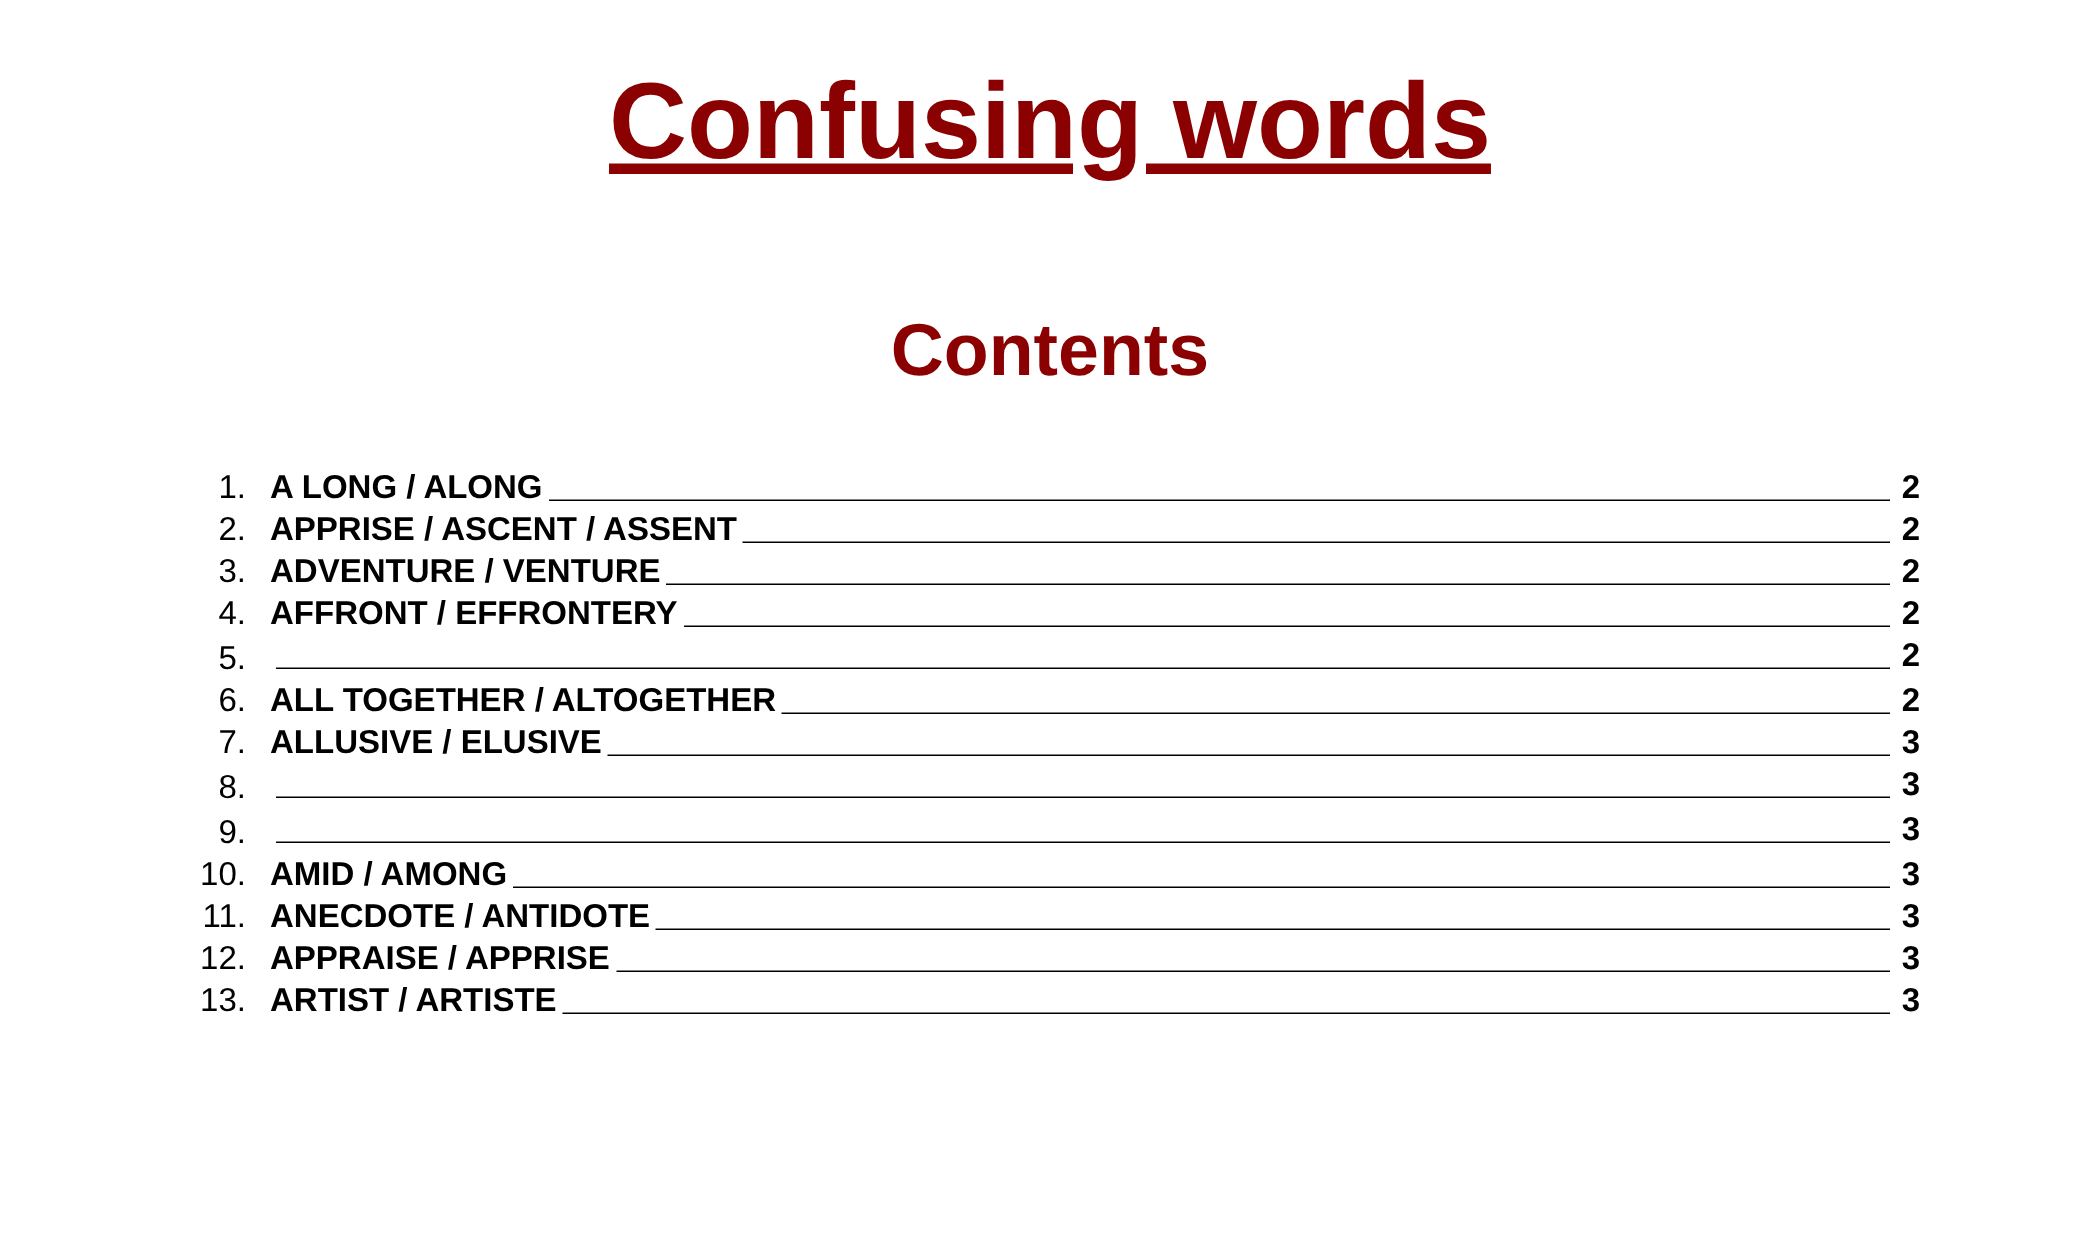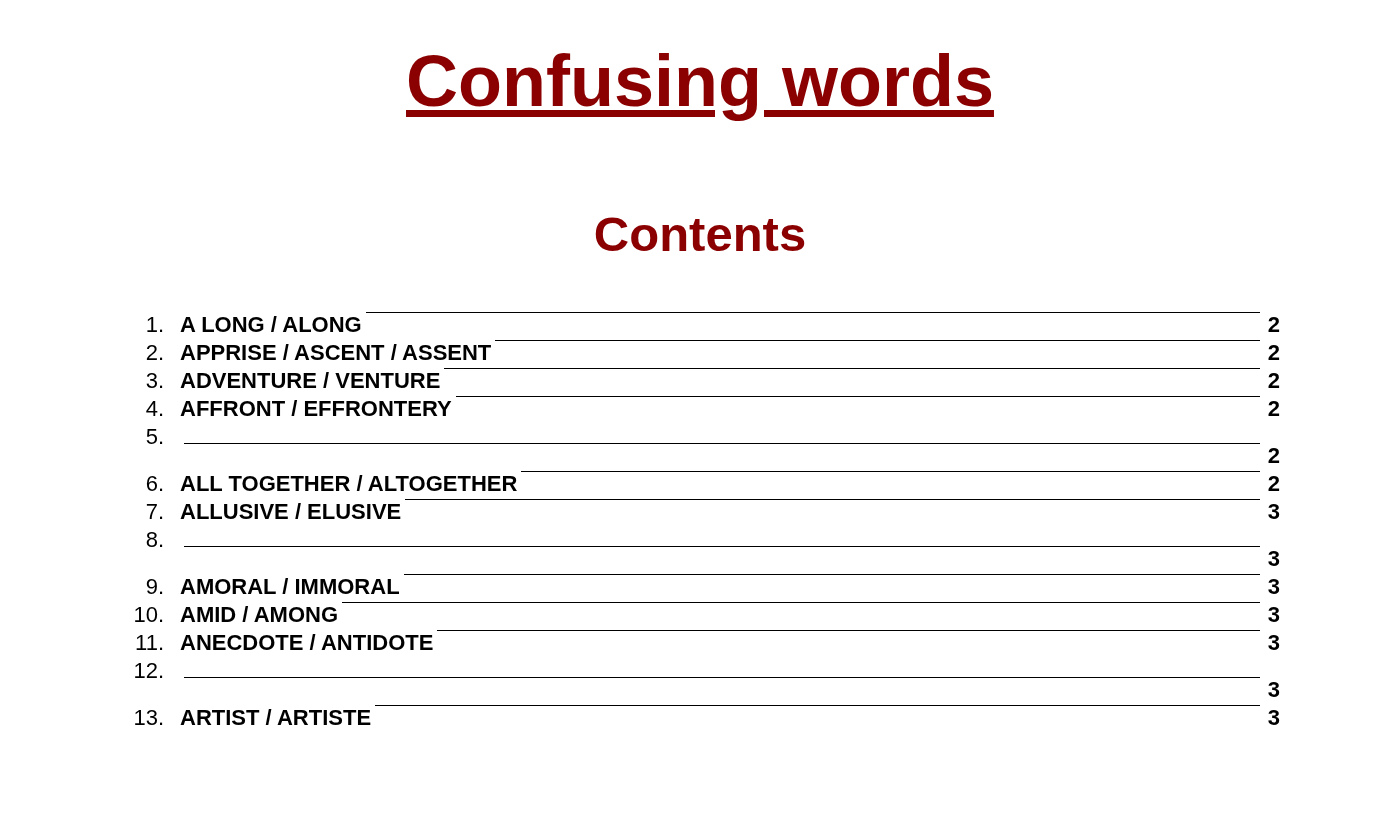--- a/index.html
+++ b/index.html
@@ -55,21 +55,21 @@
       min-width: 60px;
       text-align: right;
       padding-right: 16px;
       font-size: 22px;
       color: #000;
     }
 
     .toc-entry {
       flex: 1;
       display: flex;
-      align-items: flex-start;
+      align-items: flex-end;
     }
 
     .toc-label {
       white-space: nowrap;
       font-size: 22px;
       font-weight: bold;
       color: #000;
     }
 
     .toc-dots {
@@ -151,21 +151,20 @@
     <li class="toc-item">
       <span class="toc-num">8.</span>
       <span class="toc-entry">
         <span class="toc-dots"></span>
         <span class="toc-page">3</span>
       </span>
     </li>
     <li class="toc-item">
       <span class="toc-num">9.</span>
       <span class="toc-entry">
-        <span class="toc-label">AMORAL / IMMORAL</span>
         <span class="toc-dots"></span>
         <span class="toc-page">3</span>
       </span>
     </li>
     <li class="toc-item">
       <span class="toc-num">10.</span>
       <span class="toc-entry">
         <span class="toc-label">AMID / AMONG</span>
         <span class="toc-dots"></span>
         <span class="toc-page">3</span>
@@ -175,20 +174,21 @@
       <span class="toc-num">11.</span>
       <span class="toc-entry">
         <span class="toc-label">ANECDOTE / ANTIDOTE</span>
         <span class="toc-dots"></span>
         <span class="toc-page">3</span>
       </span>
     </li>
     <li class="toc-item">
       <span class="toc-num">12.</span>
       <span class="toc-entry">
+        <span class="toc-label">APPRAISE / APPRISE</span>
         <span class="toc-dots"></span>
         <span class="toc-page">3</span>
       </span>
     </li>
     <li class="toc-item">
       <span class="toc-num">13.</span>
       <span class="toc-entry">
         <span class="toc-label">ARTIST / ARTISTE</span>
         <span class="toc-dots"></span>
         <span class="toc-page">3</span>

